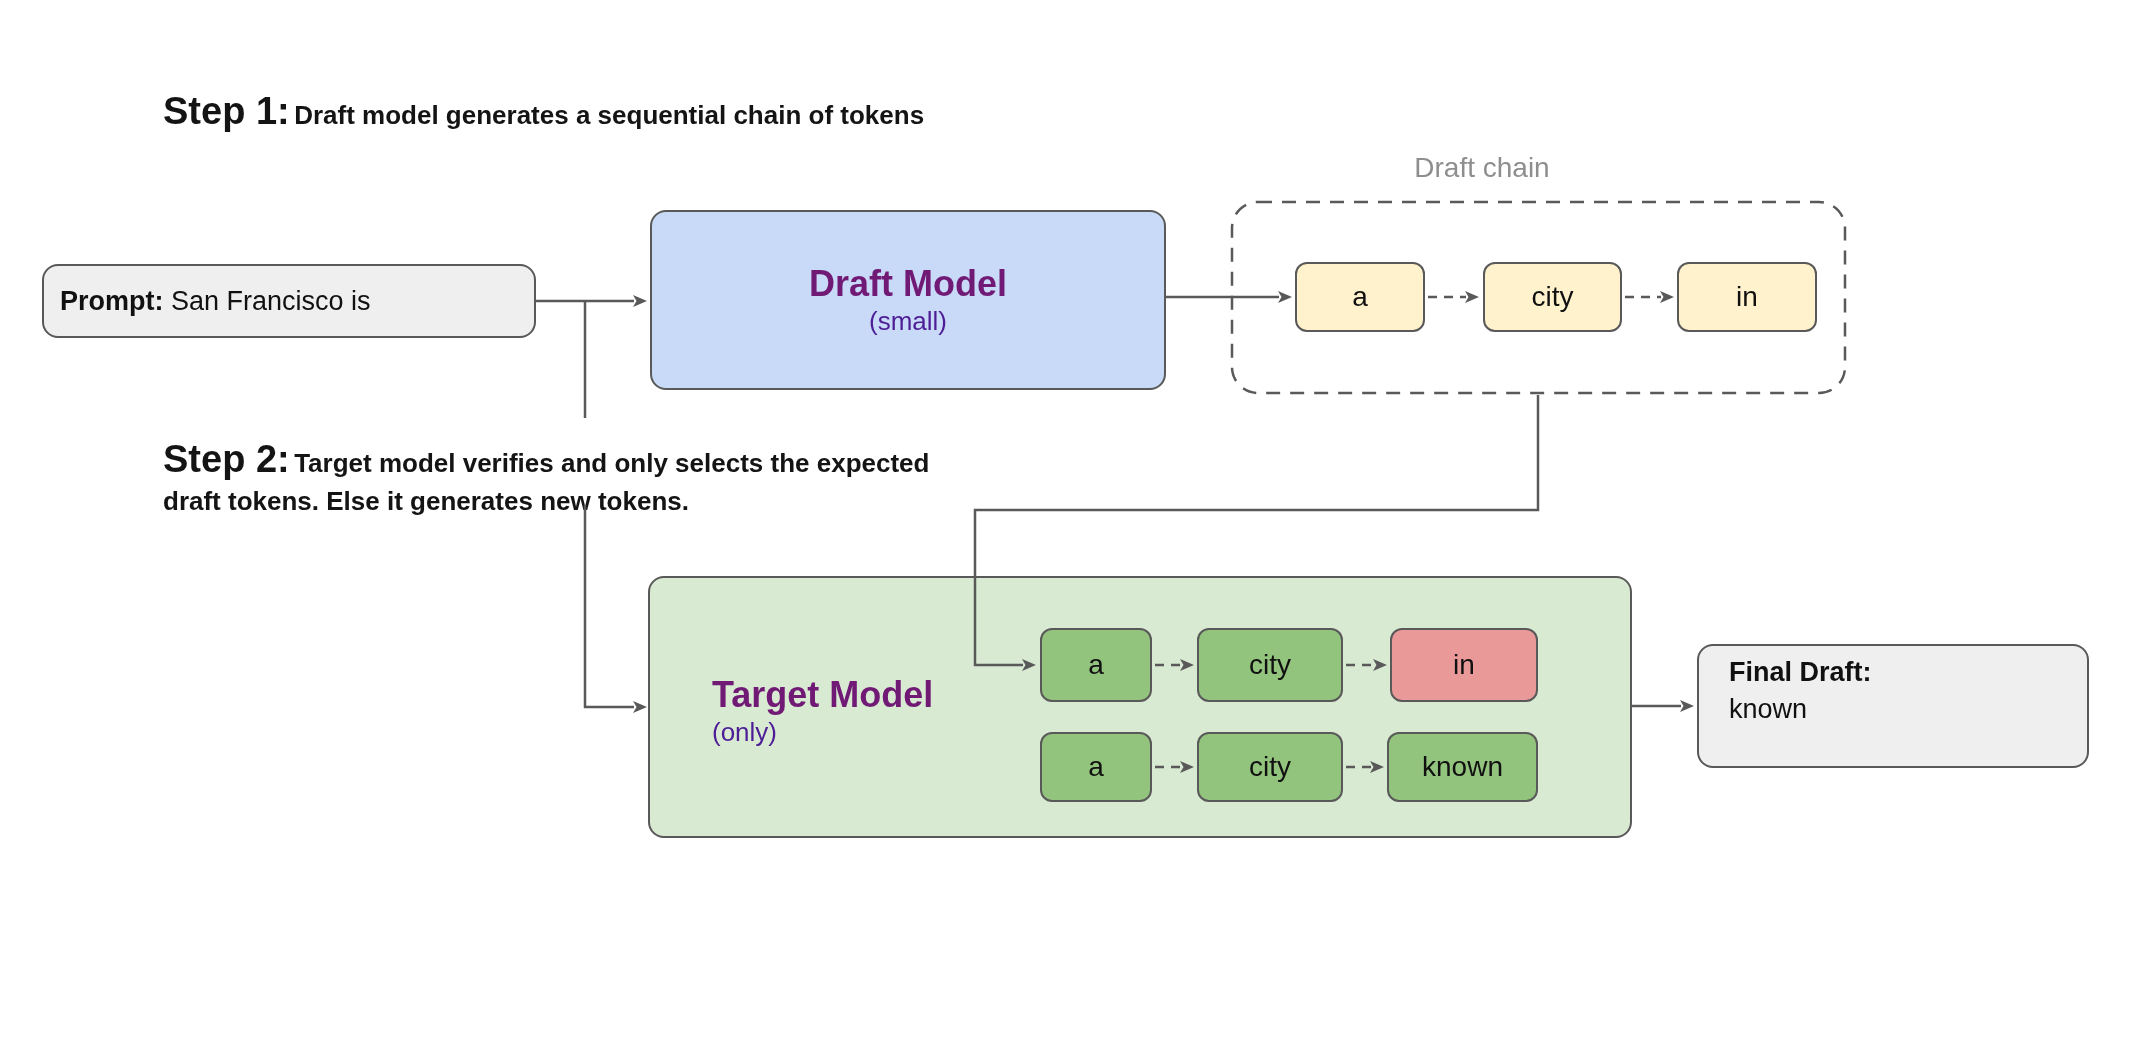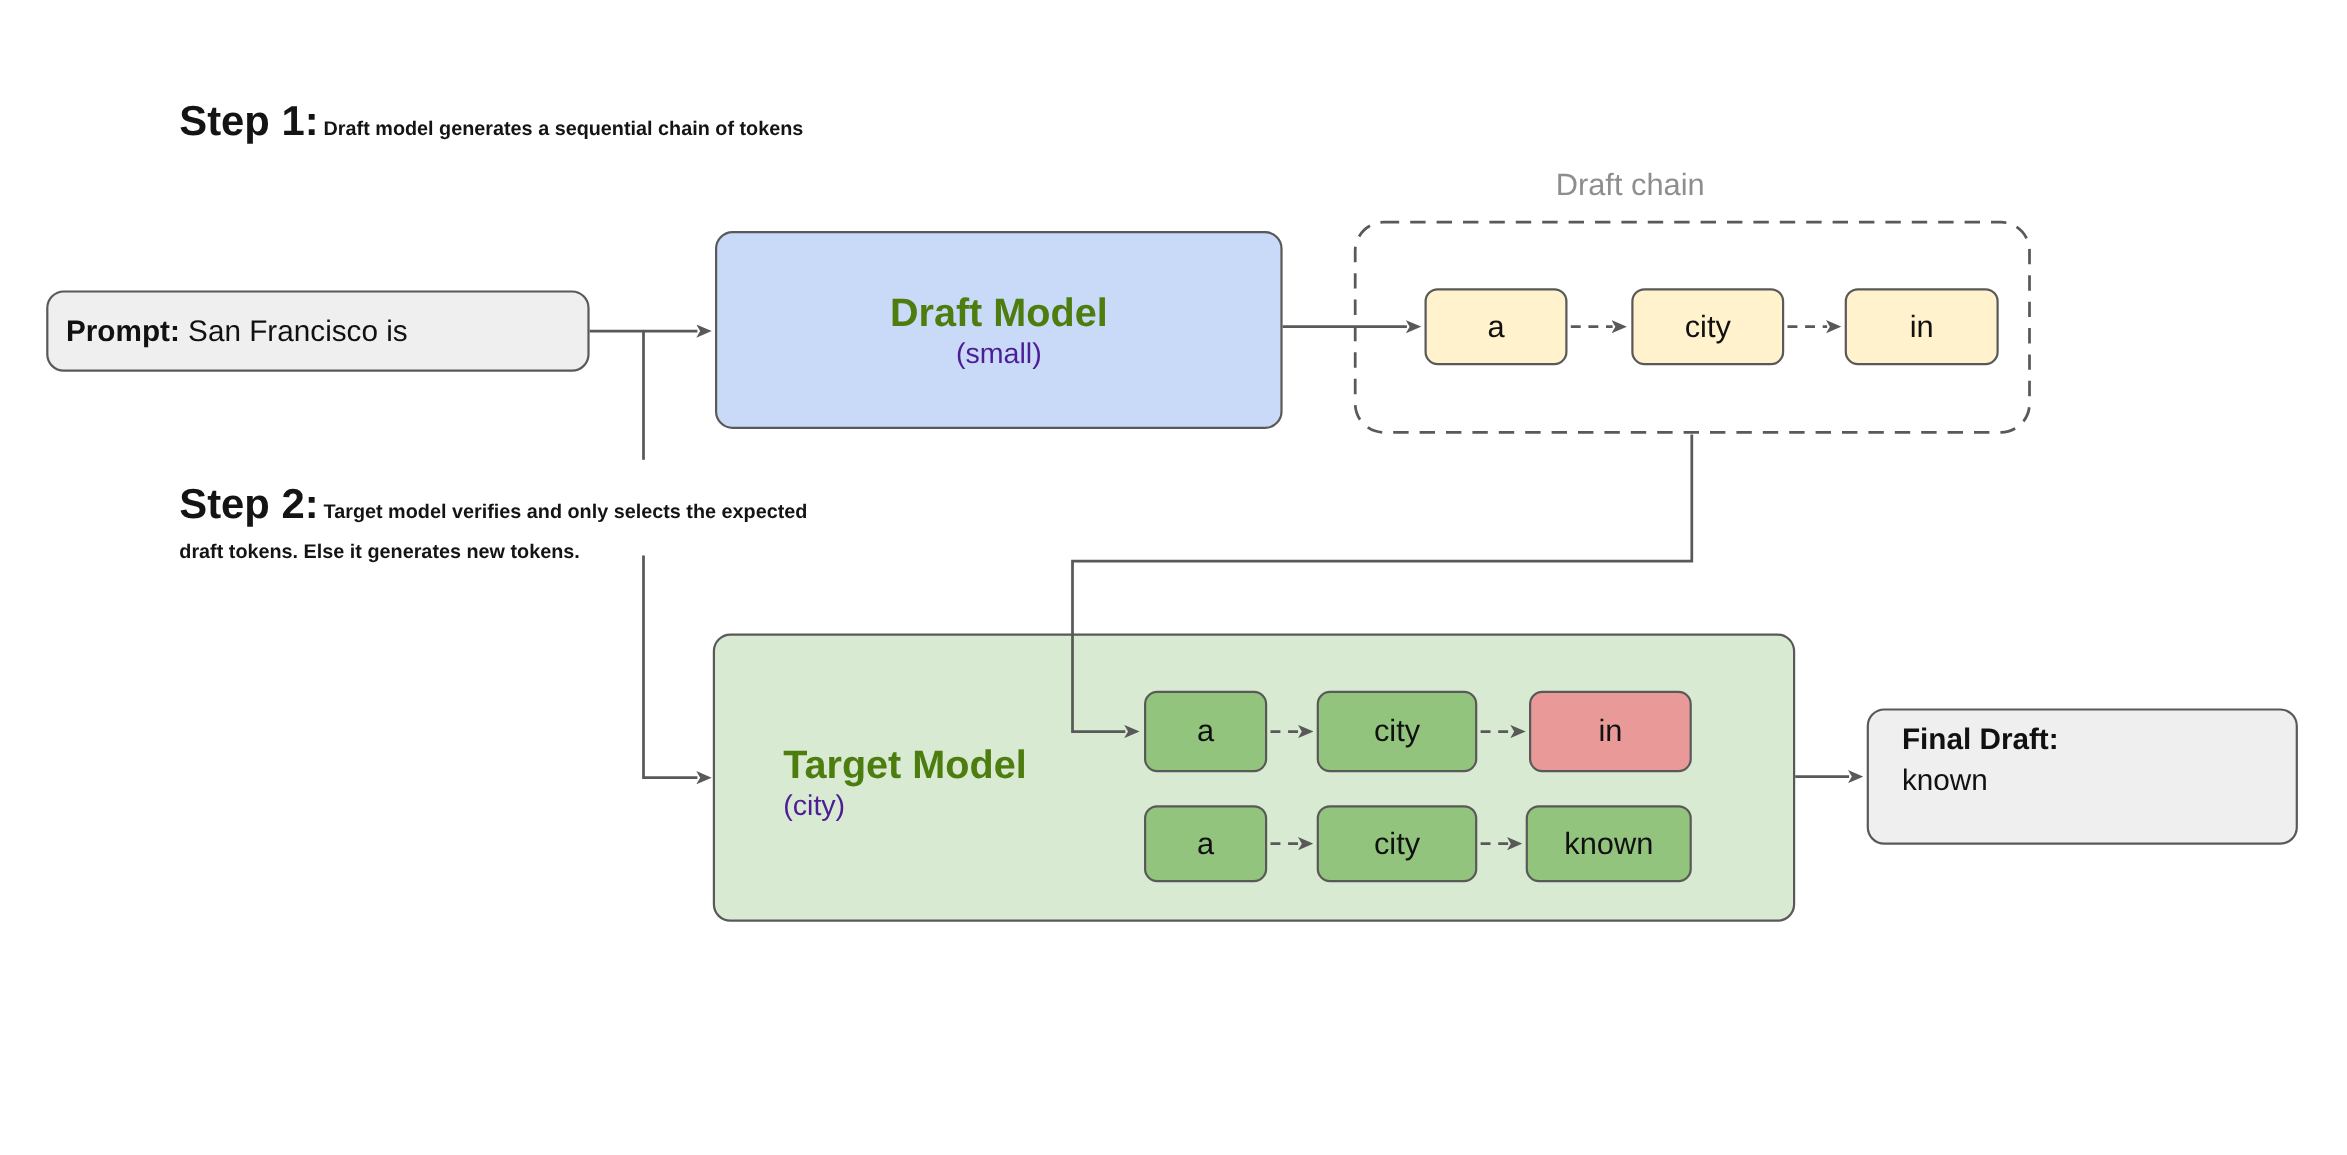--- a/index.html
+++ b/index.html
@@ -9,34 +9,34 @@
     background:#ffffff;
     font-family:"Liberation Sans", sans-serif;
     color:#111111;
     overflow:hidden;
   }
   .abs{position:absolute;box-sizing:border-box;}
 
   
   .step-heading{font-weight:700;color:#141414;white-space:nowrap;}
   .step-label{font-size:38px;}
-  .step-text{font-size:18px;}
+  .step-text{font-size:26px;}
   .step2-wrap{line-height:34px;}
 
   
   .node{
     border:2.5px solid #595959;
     border-radius:16px;
     display:flex;align-items:center;justify-content:center;
   }
   .gray-box{background:#efefef;}
   .blue-box{background:#c9daf8;flex-direction:column;}
   .green-box{background:#d9ead3;}
 
-  .model-title{font-size:36px;font-weight:700;color:#4d7c0f;line-height:42px;}
+  .model-title{font-size:36px;font-weight:700;color:#701a75;line-height:42px;}
   .model-sub{font-size:26px;color:#4c1d95;line-height:32px;}
 
   .prompt-text{font-size:27px;padding-left:16px;width:100%;}
   .bold{font-weight:700;}
 
   .chain-label{font-size:28px;color:#8e8e8e;text-align:center;}
 
   .token{
     border:2.5px solid #595959;
     border-radius:12px;
@@ -90,21 +90,21 @@
     <div>
       <span class="step-label">Step 2:</span>
       <span class="step-text">Target model verifies and only selects the expected</span>
     </div>
     <div class="step-text">draft tokens. Else it generates new tokens.</div>
   </div>
 
   <div class="abs node green-box" style="left:648px;top:576px;width:984px;height:262px;"></div>
   <div class="abs" style="left:712px;top:674px;">
     <div class="model-title">Target Model</div>
-    <div class="model-sub">(city)</div>
+    <div class="model-sub">(only)</div>
   </div>
 
   <div class="abs token tok-green" style="left:1040px;top:628px;width:112px;height:74px;">a</div>
   <div class="abs token tok-green" style="left:1197px;top:628px;width:146px;height:74px;">city</div>
   <div class="abs token tok-red" style="left:1390px;top:628px;width:148px;height:74px;">in</div>
 
   <div class="abs token tok-green" style="left:1040px;top:732px;width:112px;height:70px;">a</div>
   <div class="abs token tok-green" style="left:1197px;top:732px;width:146px;height:70px;">city</div>
   <div class="abs token tok-green" style="left:1387px;top:732px;width:151px;height:70px;">known</div>
 

